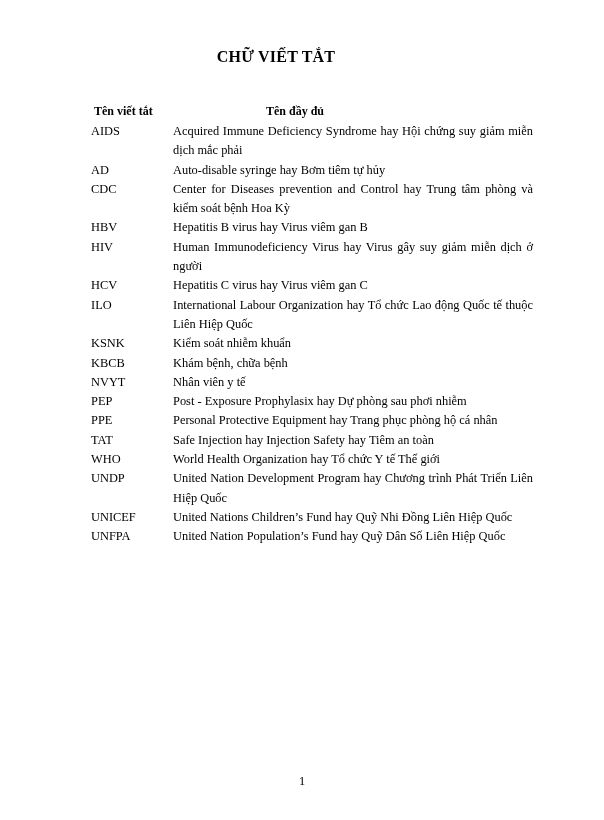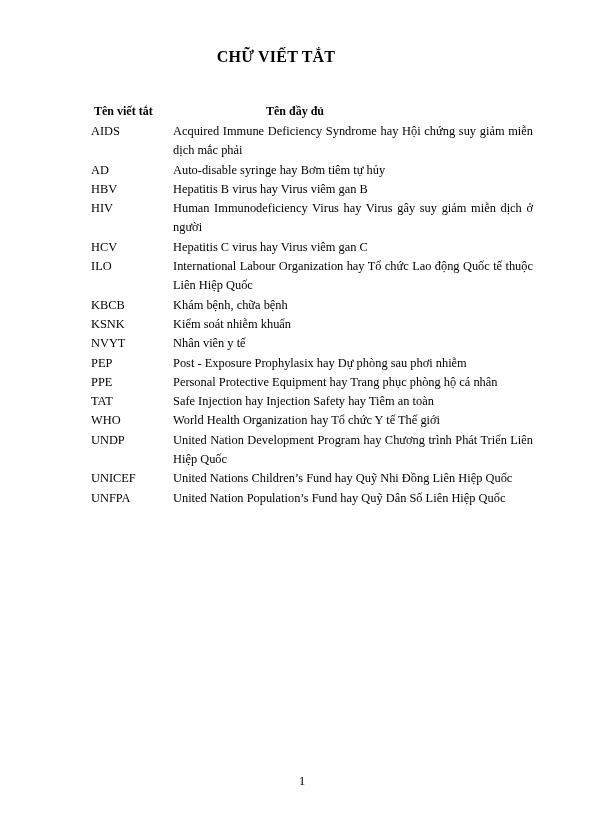--- a/index.html
+++ b/index.html
@@ -81,42 +81,46 @@
 
   <div class="row">
     <div class="col-abbr">AIDS</div>
     <div class="col-full">Acquired Immune Deficiency Syndrome hay Hội chứng suy giảm miễn dịch mắc phải</div>
   </div>
   <div class="row">
     <div class="col-abbr">AD</div>
     <div class="col-full">Auto-disable syringe hay Bơm tiêm tự hủy</div>
   </div>
   <div class="row">
+    <div class="col-abbr">CDC</div>
+    <div class="col-full">Center for Diseases prevention and Control hay Trung tâm phòng và kiểm soát bệnh Hoa Kỳ</div>
+  </div>
+  <div class="row">
     <div class="col-abbr">HBV</div>
     <div class="col-full">Hepatitis B virus hay Virus viêm gan B</div>
   </div>
   <div class="row">
     <div class="col-abbr">HIV</div>
     <div class="col-full">Human Immunodeficiency Virus hay Virus gây suy giảm miễn dịch ở người</div>
   </div>
   <div class="row">
     <div class="col-abbr">HCV</div>
     <div class="col-full">Hepatitis C virus hay Virus viêm gan C</div>
   </div>
   <div class="row">
     <div class="col-abbr">ILO</div>
     <div class="col-full">International Labour Organization hay Tổ chức Lao động Quốc tế thuộc Liên Hiệp Quốc</div>
   </div>
   <div class="row">
+    <div class="col-abbr">KSNK</div>
+    <div class="col-full">Kiểm soát nhiễm khuẩn</div>
+  </div>
+  <div class="row">
     <div class="col-abbr">KBCB</div>
     <div class="col-full">Khám bệnh, chữa bệnh</div>
-  </div>
-  <div class="row">
-    <div class="col-abbr">KSNK</div>
-    <div class="col-full">Kiểm soát nhiễm khuẩn</div>
   </div>
   <div class="row">
     <div class="col-abbr">NVYT</div>
     <div class="col-full">Nhân viên y tế</div>
   </div>
   <div class="row">
     <div class="col-abbr">PEP</div>
     <div class="col-full">Post - Exposure Prophylasix hay Dự phòng sau phơi nhiễm</div>
   </div>
   <div class="row">

